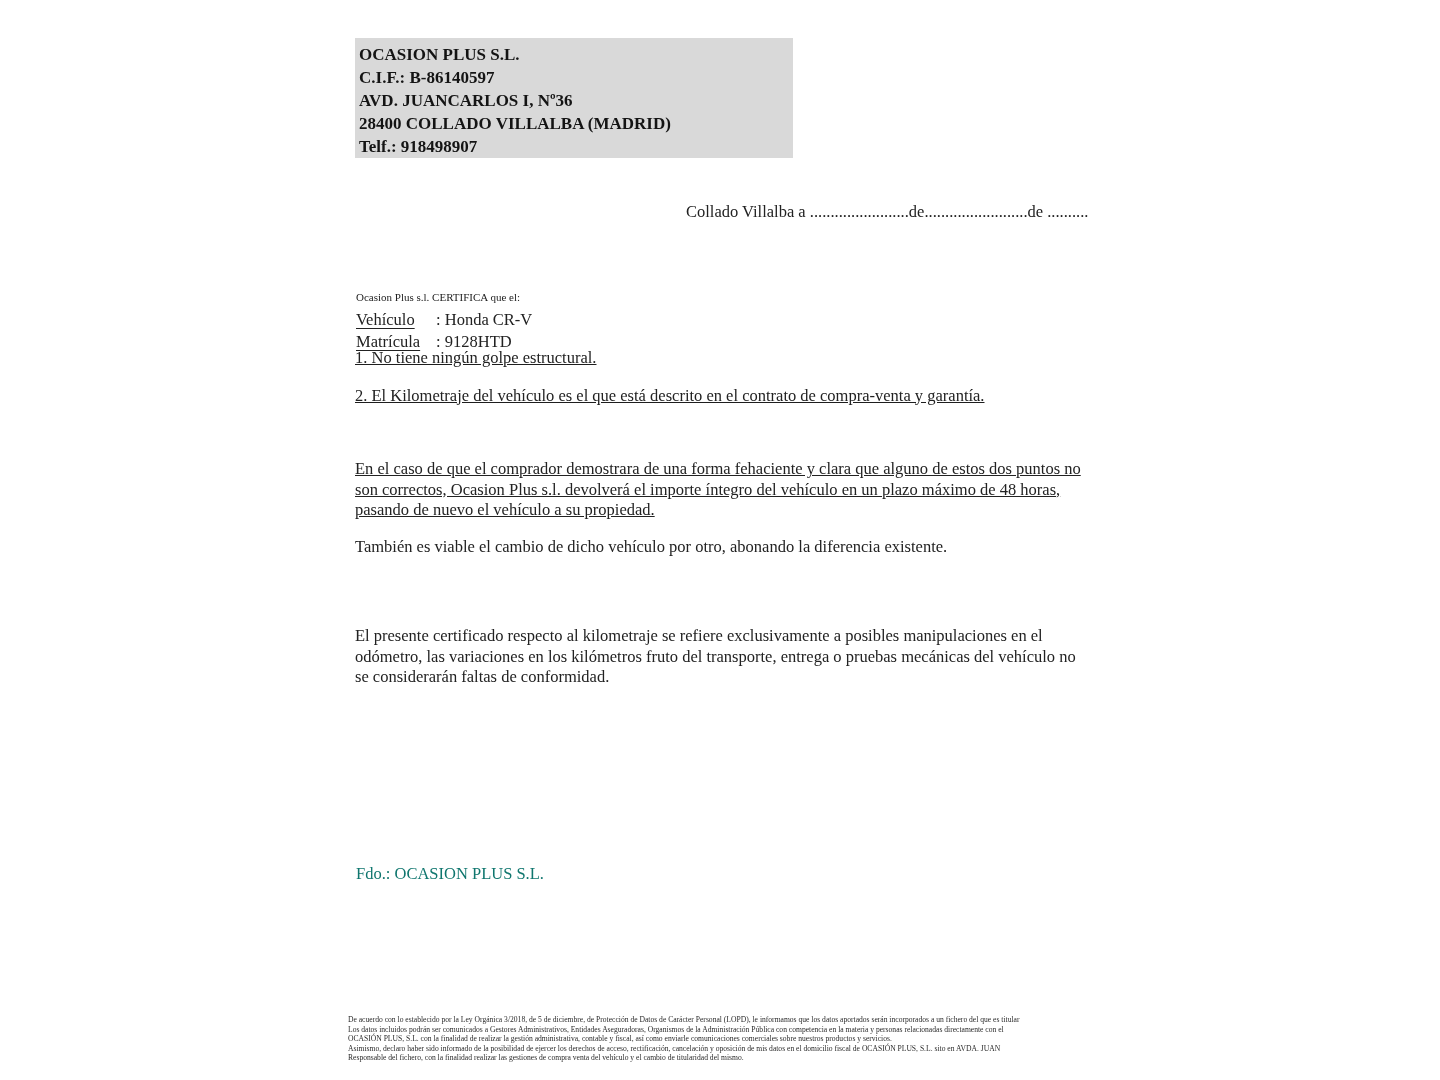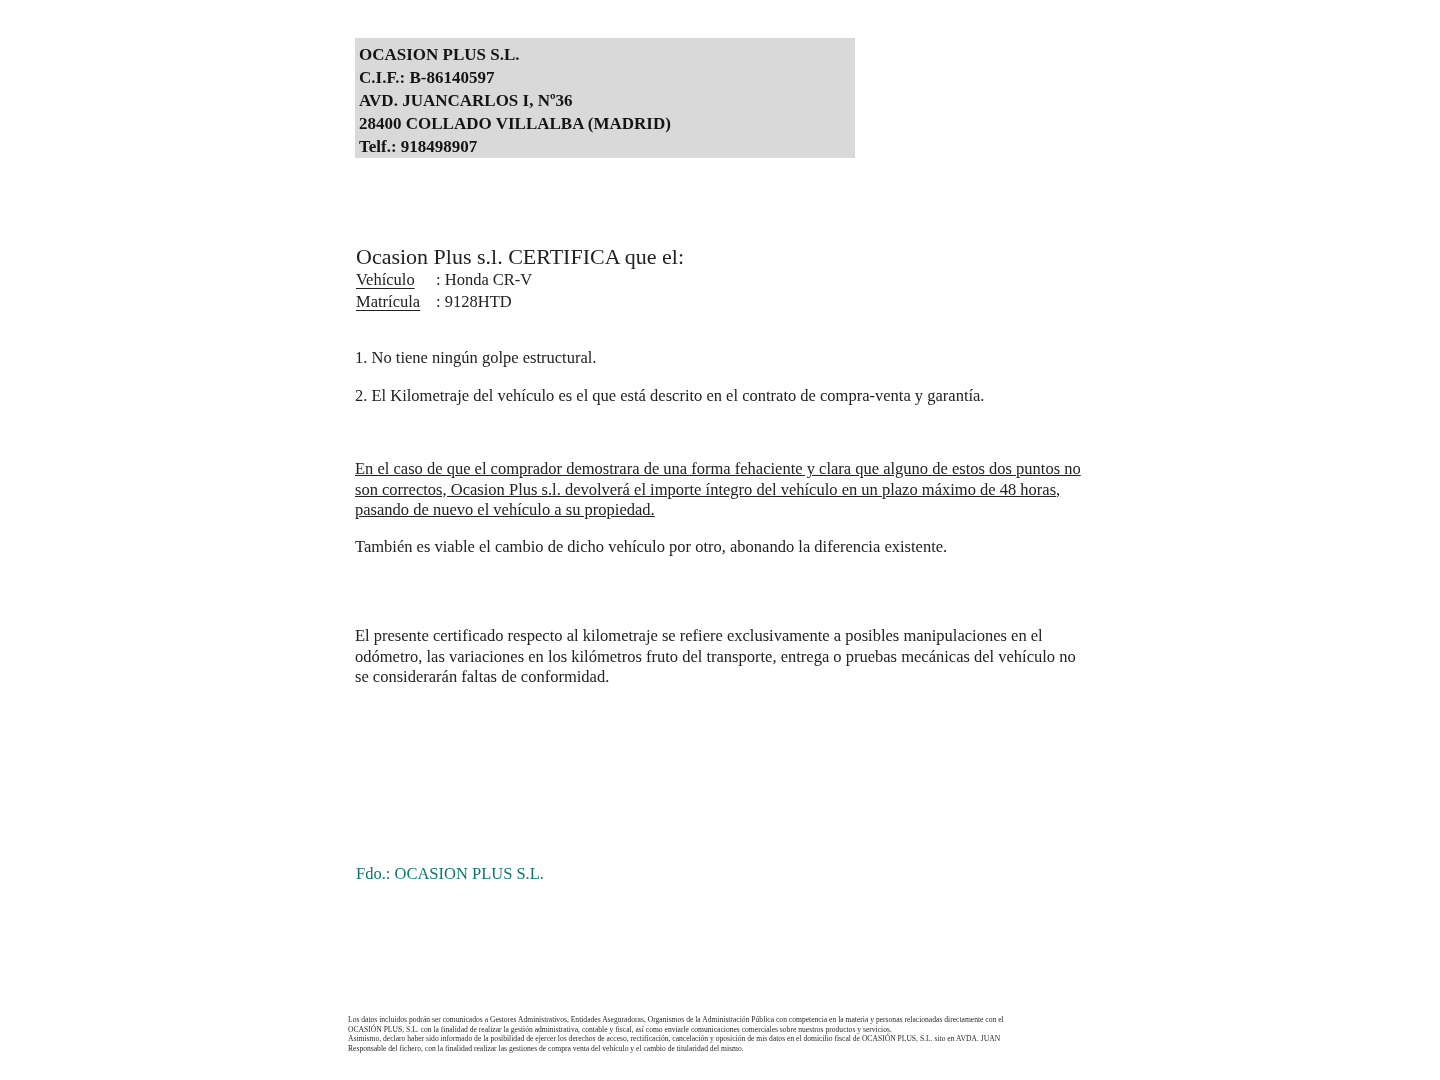--- a/index.html
+++ b/index.html
@@ -6,43 +6,43 @@
   .page{
     position:relative;
     width:1440px;height:1080px;
     background:#ffffff;
     font-family:"Liberation Serif","DejaVu Serif",serif;
     color:#1e1e1e;
     overflow:hidden;
   }
   .abs{position:absolute;}
   .header-box{
-    left:355px;top:38px;width:500px;height:120px;
+    left:355px;top:38px;width:438px;height:120px;
     background:#d9d9d9;
     padding:5px 4px 0 4px;
     box-sizing:border-box;
   }
   .header-line{
     font-weight:bold;
     font-size:17px;
     line-height:23px;
     color:#141414;
     white-space:nowrap;
   }
   .date-line{
     left:686px;top:202px;
     font-size:16.5px;
     white-space:nowrap;
     color:#222;
   }
   .cert-block{left:356px;top:246px;}
-  .cert-intro{font-size:22px;line-height:22.5px;color:#222;white-space:nowrap;}
+  .cert-intro{font-size:11px;line-height:22.5px;color:#222;white-space:nowrap;margin-top:40px;}
   .cert-row{font-size:16.5px;line-height:22.5px;color:#222;white-space:nowrap;}
   .cert-label{display:inline-block;width:80px;text-decoration:underline;text-underline-offset:3px;}
-  .numbered{left:355px;top:348px;width:760px;}
+  .numbered{left:355px;top:348px;width:760px;text-decoration:underline;}
   .numbered-item{font-size:16.5px;line-height:20.5px;color:#222;margin-bottom:17px;white-space:nowrap;}
   .para{
     left:355px;width:737px;
     font-size:16.5px;line-height:20.5px;color:#222;
   }
   .para-1{top:459px;text-decoration:underline;}
   .para-2{top:537px;}
   .para-3{top:571px;}
   .para-4{top:626px;}
   .signature{
@@ -65,20 +65,21 @@
 <div class="page">
 
   <div class="abs header-box">
     <div class="header-line">OCASION PLUS S.L.</div>
     <div class="header-line">C.I.F.: B-86140597</div>
     <div class="header-line">AVD. JUANCARLOS I, Nº36</div>
     <div class="header-line">28400 COLLADO VILLALBA (MADRID)</div>
     <div class="header-line">Telf.: 918498907</div>
   </div>
 
+  <div class="abs date-line">Collado Villalba a ........................de.........................de ..........</div>
 
   <div class="abs cert-block">
     <div class="cert-intro">Ocasion Plus s.l. CERTIFICA que el:</div>
     <div class="cert-row">
       <span class="cert-label">Vehículo</span><span>: Honda CR-V</span>
     </div>
     <div class="cert-row">
       <span class="cert-label">Matrícula</span><span>: 9128HTD</span>
     </div>
   </div>
@@ -88,19 +89,20 @@
     <div class="numbered-item">2. El Kilometraje del vehículo es el que está descrito en el contrato de compra-venta y garantía.</div>
   </div>
 
   <div class="abs para para-1">En el caso de que el comprador demostrara de una forma fehaciente y clara que alguno de estos dos puntos no son correctos, Ocasion Plus s.l. devolverá el importe íntegro del vehículo en un plazo máximo de 48 horas, pasando de nuevo el vehículo a su propiedad.</div>
   <div class="abs para para-2">También es viable el cambio de dicho vehículo por otro, abonando la diferencia existente.</div>
   <div class="abs para para-4">El presente certificado respecto al kilometraje se refiere exclusivamente a posibles manipulaciones en el odómetro, las variaciones en los kilómetros fruto del transporte, entrega o pruebas mecánicas del vehículo no se considerarán faltas de conformidad.</div>
 
   <div class="abs signature">Fdo.: OCASION PLUS S.L.</div>
 
   <div class="abs legal-footer">
+    <div class="legal-line">De acuerdo con lo establecido por la Ley Orgánica 3/2018, de 5 de diciembre, de Protección de Datos de Carácter Personal (LOPD), le informamos que los datos aportados serán incorporados a un fichero del que es titular</div>
     <div class="legal-line">Los datos incluidos podrán ser comunicados a Gestores Administrativos, Entidades Aseguradoras, Organismos de la Administración Pública con competencia en la materia y personas relacionadas directamente con el</div>
     <div class="legal-line">OCASIÓN PLUS, S.L. con la finalidad de realizar la gestión administrativa, contable y fiscal, así como enviarle comunicaciones comerciales sobre nuestros productos y servicios.</div>
     <div class="legal-line">Asimismo, declaro haber sido informado de la posibilidad de ejercer los derechos de acceso, rectificación, cancelación y oposición de mis datos en el domicilio fiscal de OCASIÓN PLUS, S.L. sito en AVDA. JUAN</div>
     <div class="legal-line">Responsable del fichero, con la finalidad realizar las gestiones de compra venta del vehículo y el cambio de titularidad del mismo.</div>
   </div>
 
 </div>
 
 </body></html>

